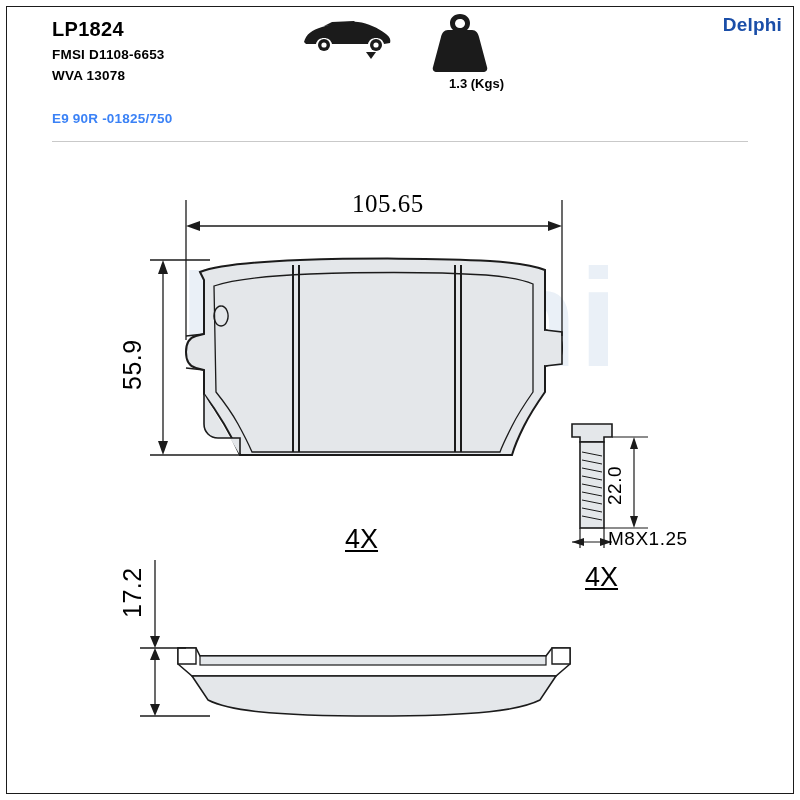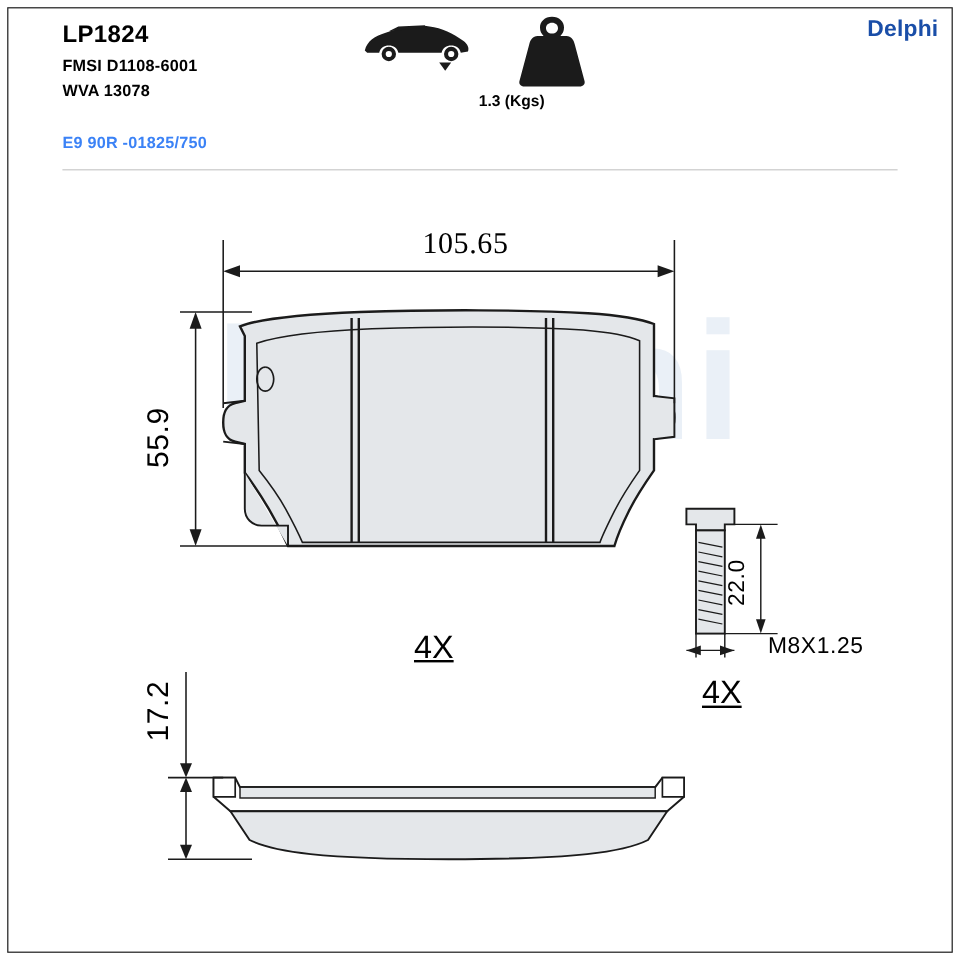--- a/index.html
+++ b/index.html
@@ -82,24 +82,24 @@
   }
   .weight-icon {
     position: absolute;
     left: 424px;
     top: 10px;
     width: 72px;
     height: 66px;
   }
   .weight-label {
     position: absolute;
-    left: 399px;
+    left: 416px;
     top: 76px;
     width: 88px;
-    text-align: left;
+    text-align: right;
     font-size: 13px;
     font-weight: bold;
     color: #000;
   }
   .watermark {
     position: absolute;
     left: 0;
     top: 248px;
     width: 800px;
     text-align: center;
@@ -141,21 +141,21 @@
 </head>
 <body>
 
 <div id="sheet">
 
   <div class="frame"></div>
 
   <div class="watermark">Delphi</div>
 
   <div class="part-no">LP1824</div>
-  <div class="code c1">FMSI D1108-6001</div>
+  <div class="code c1">FMSI D1108-6653</div>
   <div class="code c2">WVA 13078</div>
   <div class="homolog">E9 90R -01825/750</div>
   <div class="hdr-rule"></div>
   <div class="brand">Delphi</div>
 
   <svg class="car-icon" viewBox="0 0 100 48">
     <path d="M8,30 C10,22 16,18 26,15 C38,11 52,9 62,10 C72,11 82,16 90,22 C94,25 95,28 94,31 L88,32 C87,28 84,26 80,26 C76,26 73,28 72,32 L36,32 C35,28 32,26 28,26 C24,26 21,28 20,32 L10,32 Z" fill="#1b1b1b"></path>
     <path d="M28,14 L60,11 L58,9 L36,10 Z" fill="#1b1b1b"></path>
     <circle cx="28" cy="33" r="6" fill="#1b1b1b"></circle>
     <circle cx="28" cy="33" r="2.6" fill="#ffffff"></circle>
@@ -288,18 +288,18 @@
         <path d="M155,716 L150,704 L160,704 Z" fill="#1b1b1b" stroke="none"></path>
       </g>
 
     </g>
   </svg>
 
   <div class="dimtext" style="left:352px; top:190px;font-family:Liberation Serif, serif;">105.65</div>
   <div class="dimtext vert" style="left:118px; top:390px;">55.9</div>
   <div class="dimtext vert" style="left:118px; top:618px;">17.2</div>
   <div class="dimtext vert small" style="left:604px; top:505px;">22.0</div>
-  <div class="dimtext small" style="left:640px; top:528px;">M8X1.25</div>
+  <div class="dimtext small" style="left:608px; top:528px;">M8X1.25</div>
 
   <div class="qty" style="left:345px; top:524px;"><u>4X</u></div>
   <div class="qty" style="left:585px; top:562px;"><u>4X</u></div>
 
 </div>
 
 </body></html>

